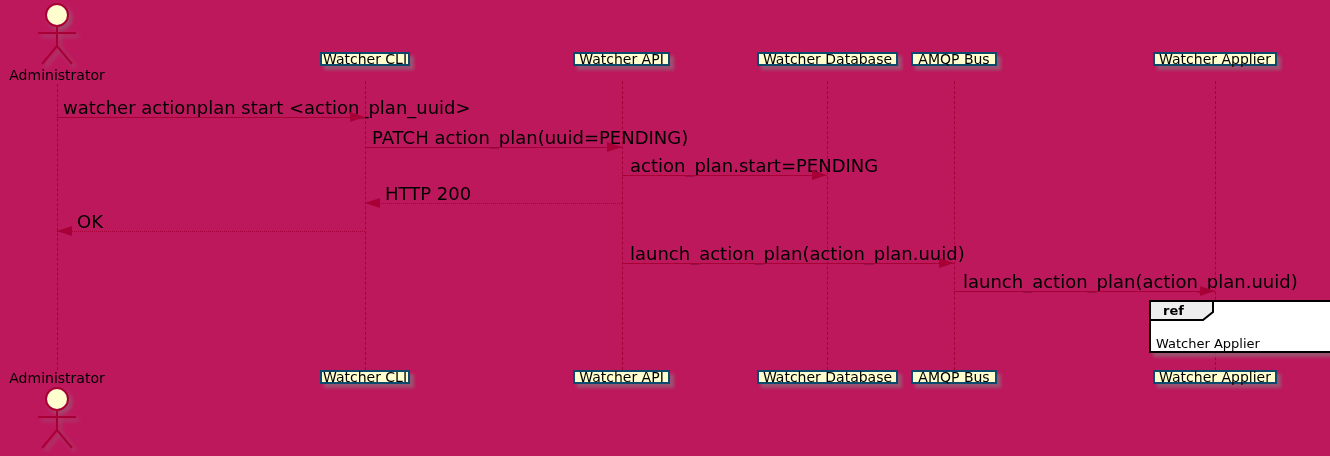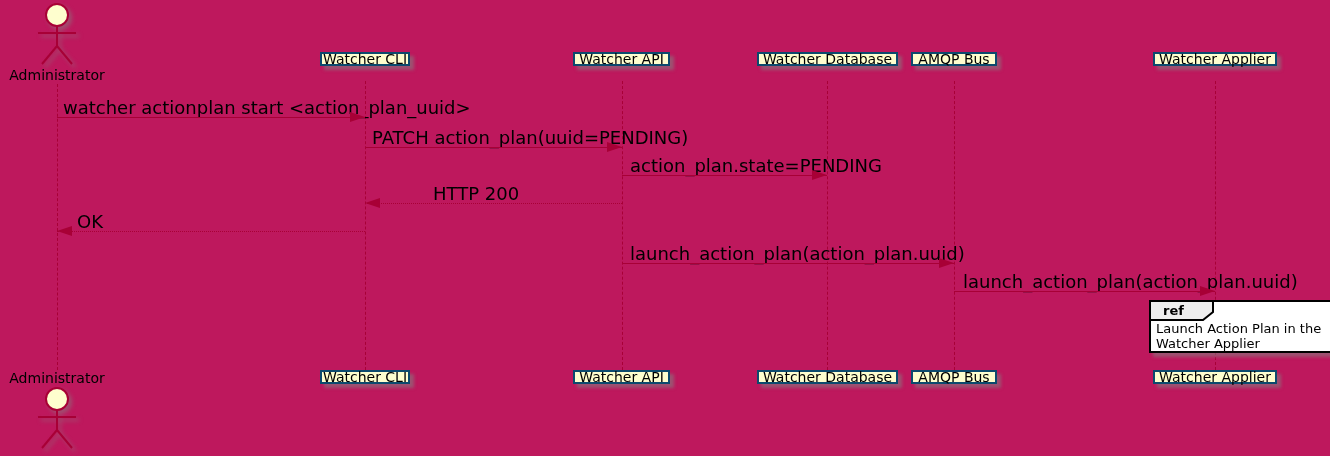--- a/index.html
+++ b/index.html
@@ -140,27 +140,27 @@
     <div class="arrowhead right" style="left:350px; top:112px;"></div>
   </div>
 
   <div>
     <div class="msg-label" style="left:372px; top:130px;">PATCH action_plan(uuid=PENDING)</div>
     <div class="msg-line" style="left:365px; top:147px; width:257px;"></div>
     <div class="arrowhead right" style="left:607px; top:142px;"></div>
   </div>
 
   <div>
-    <div class="msg-label" style="left:630px; top:158px;">action_plan.state=PENDING</div>
+    <div class="msg-label" style="left:630px; top:158px;">action_plan.start=PENDING</div>
     <div class="msg-line" style="left:622px; top:175px; width:205px;"></div>
     <div class="arrowhead right" style="left:812px; top:170px;"></div>
   </div>
 
   <div>
-    <div class="msg-label" style="left:385px; top:186px;margin-left:48px;">HTTP 200</div>
+    <div class="msg-label" style="left:385px; top:186px;">HTTP 200</div>
     <div class="msg-line dashed" style="left:365px; top:203px; width:257px;"></div>
     <div class="arrowhead left" style="left:365px; top:198px;"></div>
   </div>
 
   <div>
     <div class="msg-label" style="left:77px; top:214px;">OK</div>
     <div class="msg-line dashed" style="left:57px; top:231px; width:308px;"></div>
     <div class="arrowhead left" style="left:57px; top:226px;"></div>
   </div>
 
@@ -174,17 +174,16 @@
     <div class="msg-label" style="left:963px; top:274px;">launch_action_plan(action_plan.uuid)</div>
     <div class="msg-line" style="left:954px; top:291px; width:261px;"></div>
     <div class="arrowhead right" style="left:1200px; top:286px;"></div>
   </div>
 
   <div class="ref-box">
     <svg class="ref-tab-svg" width="70" height="22" viewBox="0 0 70 22">
       <path d="M1,1 H64 V12 L54,20 H1 Z" fill="#EEEEEE" stroke="#000000" stroke-width="2"></path>
     </svg>
     <span class="ref-keyword">ref</span>
-    <div class="ref-text" style="top:19px;">Launch Action Plan in the</div>
     <div class="ref-text" style="top:34px;">Watcher Applier</div>
   </div>
 
 </div>
 
 </body></html>

